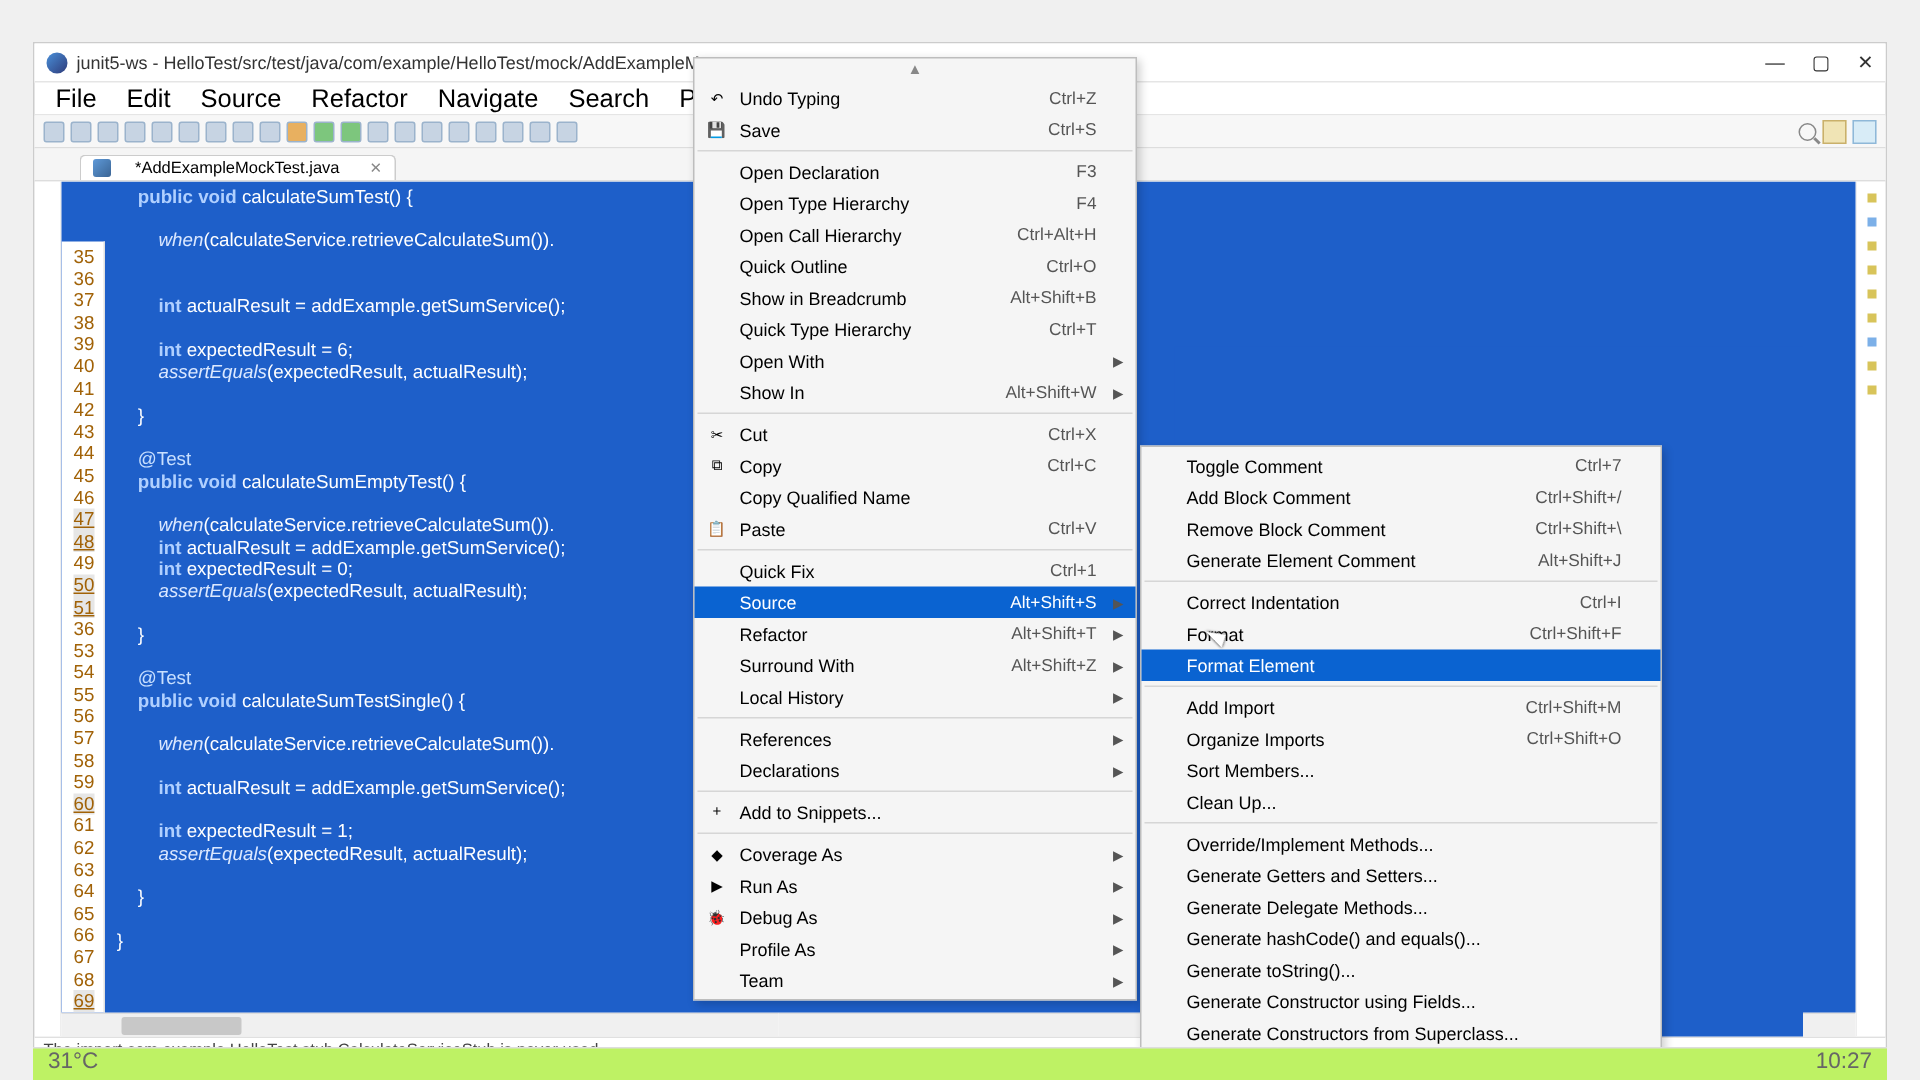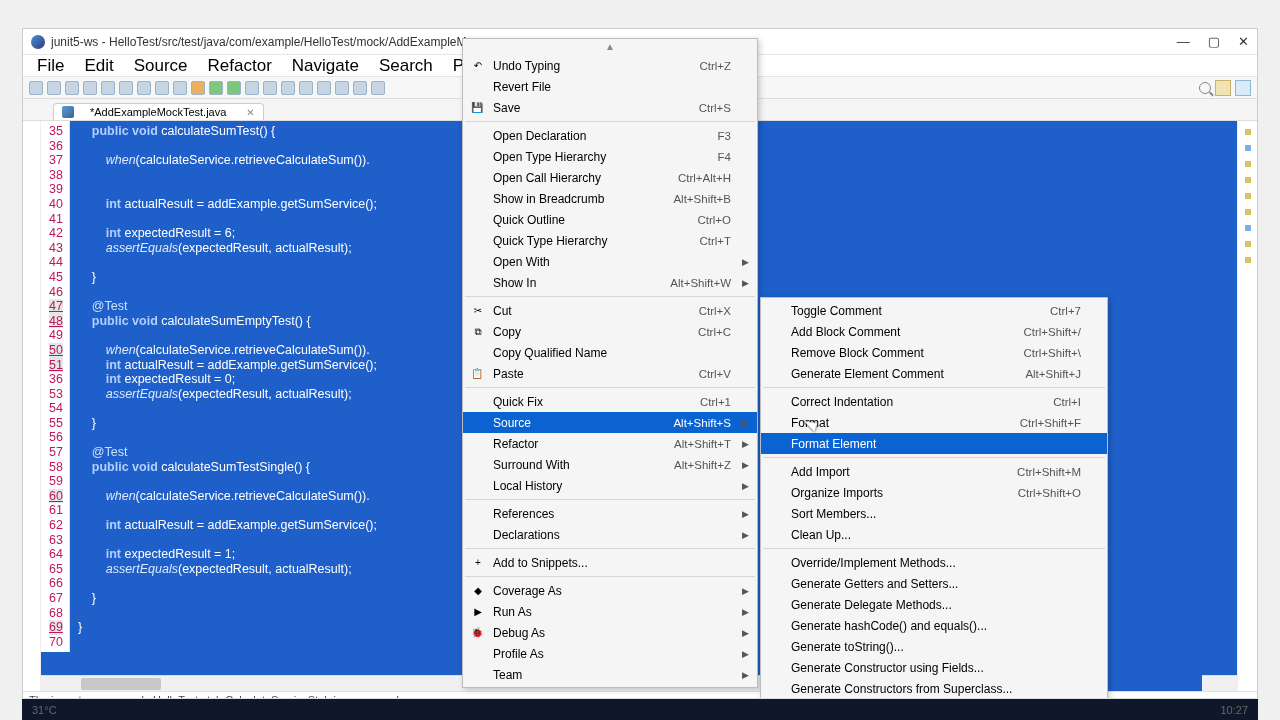--- a/index.html
+++ b/index.html
@@ -29,21 +29,21 @@
 .tab .close-x { font-size: 10px; color: #888; margin-left: 4px; }
 
 .editor-area { flex: 1; display: flex; position: relative; overflow: hidden; }
 
 .left-gutter { width: 18px; background: #fff; border-right: 1px solid #eee; }
 .right-gutter { width: 20px; background: #fff; border-left: 1px solid #eee; display:flex; flex-direction:column; align-items:center; gap:10px; padding-top:8px; }
 .right-gutter .ov { width: 6px; height: 6px; background: #d8c45a; }
 
 .code-pane { flex: 1; background: #1e5fc9; position: relative; overflow: hidden; }
 .code-inner { display: flex; font-family: Consolas, monospace; font-size: 12.5px; }
-.linenos { background: #fff; color: #be185d; text-align: right; padding: 3px 6px 3px 8px; line-height: 14.6px; user-select: none; border-right: 1px solid #e0e0e0; }
+.linenos { background: #fff; color: #a16207; text-align: right; padding: 3px 6px 3px 8px; line-height: 14.6px; user-select: none; border-right: 1px solid #e0e0e0; margin-top: 40px; }
 .linenos div { height: 14.6px; }
 .linenos .marked { background:#e6e6e6; text-decoration: underline; }
 .code-text { padding: 3px 8px; line-height: 14.6px; color: #fff; white-space: pre; }
 .code-text .kw { color: #b0d0ff; font-weight: bold; }
 .code-text .it { font-style: italic; color: #dbe8ff; }
 .code-text .ann { color: #c9e0ff; }
 
 .hscroll { height: 16px; background: #f0f0f0; border-top: 1px solid #ddd; display:flex; }
 .hscroll .thumb { width: 80px; height: 12px; background: #c8c8c8; margin: 2px 0 0 40px; border-radius: 2px; }
 .hscroll-right { height: 16px; background: #f0f0f0; border-top: 1px solid #ddd; display:flex; justify-content:flex-end; flex:1 }
@@ -59,21 +59,21 @@
 .context-menu .item.sel { background: #0a63d1; color: #fff; }
 .context-menu .item.sel .shortcut { color: #fff; }
 .context-menu .item .pre-icon { position:absolute; left:8px; width:14px; height:14px; display:flex; align-items:center; justify-content:center; font-size:10px; }
 .context-menu .up { text-align:center; font-size:10px; color:#888; height:14px; }
 
 .blue-right { position:absolute; left:760px; right:55px; top:110px; height:510px; background:#1e5fc9; }
 
 .cursor-arrow { position:absolute; width:12px; height:16px; pointer-events:none; }
 .cursor-arrow::before { content:''; position:absolute; border-left:8px solid #fff; border-top:11px solid transparent; border-bottom:4px solid transparent; transform:rotate(-45deg); filter:drop-shadow(0 0 1px #000); }
 
-.taskbar { position:absolute; left:22px; right:22px; bottom:0; height:22px; background:#0f172a; border-top:1px solid #ddd; display:flex; align-items:center; font-size:11px; color:#666; padding:0 10px; }
+.taskbar { position:absolute; left:22px; right:22px; bottom:0; height:22px; background:#bef264; border-top:1px solid #ddd; display:flex; font-size:15px; color:#666; padding:0 10px; }
 .taskbar .right { margin-left:auto; }
 </style>
 </head>
 <body>
 
 <div class="window">
 
   <div class="titlebar">
     <div class="eclipse-icon"></div>
     <div class="title-text">junit5-ws - HelloTest/src/test/java/com/example/HelloTest/mock/AddExampleMo</div>
@@ -210,47 +210,44 @@
 </div>
 
 <div class="context-menu" id="ctxmain" style="left:462px; top:38px; width:296px;">
   <div class="up">▲</div>
 <div class="item">
       <span class="pre-icon">↶</span>
       <span>Undo Typing</span>
       <span class="shortcut">Ctrl+Z</span>
     </div>
     <div class="item">
-      <span>Revert File</span>
-    </div>
-    <div class="item">
       <span class="pre-icon">💾</span>
       <span>Save</span>
       <span class="shortcut">Ctrl+S</span>
     </div>
     <div class="sep"></div>
     <div class="item">
       <span>Open Declaration</span>
       <span class="shortcut">F3</span>
     </div>
     <div class="item">
       <span>Open Type Hierarchy</span>
       <span class="shortcut">F4</span>
     </div>
     <div class="item">
       <span>Open Call Hierarchy</span>
       <span class="shortcut">Ctrl+Alt+H</span>
     </div>
     <div class="item">
+      <span>Quick Outline</span>
+      <span class="shortcut">Ctrl+O</span>
+    </div>
+    <div class="item">
       <span>Show in Breadcrumb</span>
       <span class="shortcut">Alt+Shift+B</span>
-    </div>
-    <div class="item">
-      <span>Quick Outline</span>
-      <span class="shortcut">Ctrl+O</span>
     </div>
     <div class="item">
       <span>Quick Type Hierarchy</span>
       <span class="shortcut">Ctrl+T</span>
     </div>
     <div class="item">
       <span>Open With</span>
       <span class="arrow">▶</span>
     </div>
     <div class="item">

